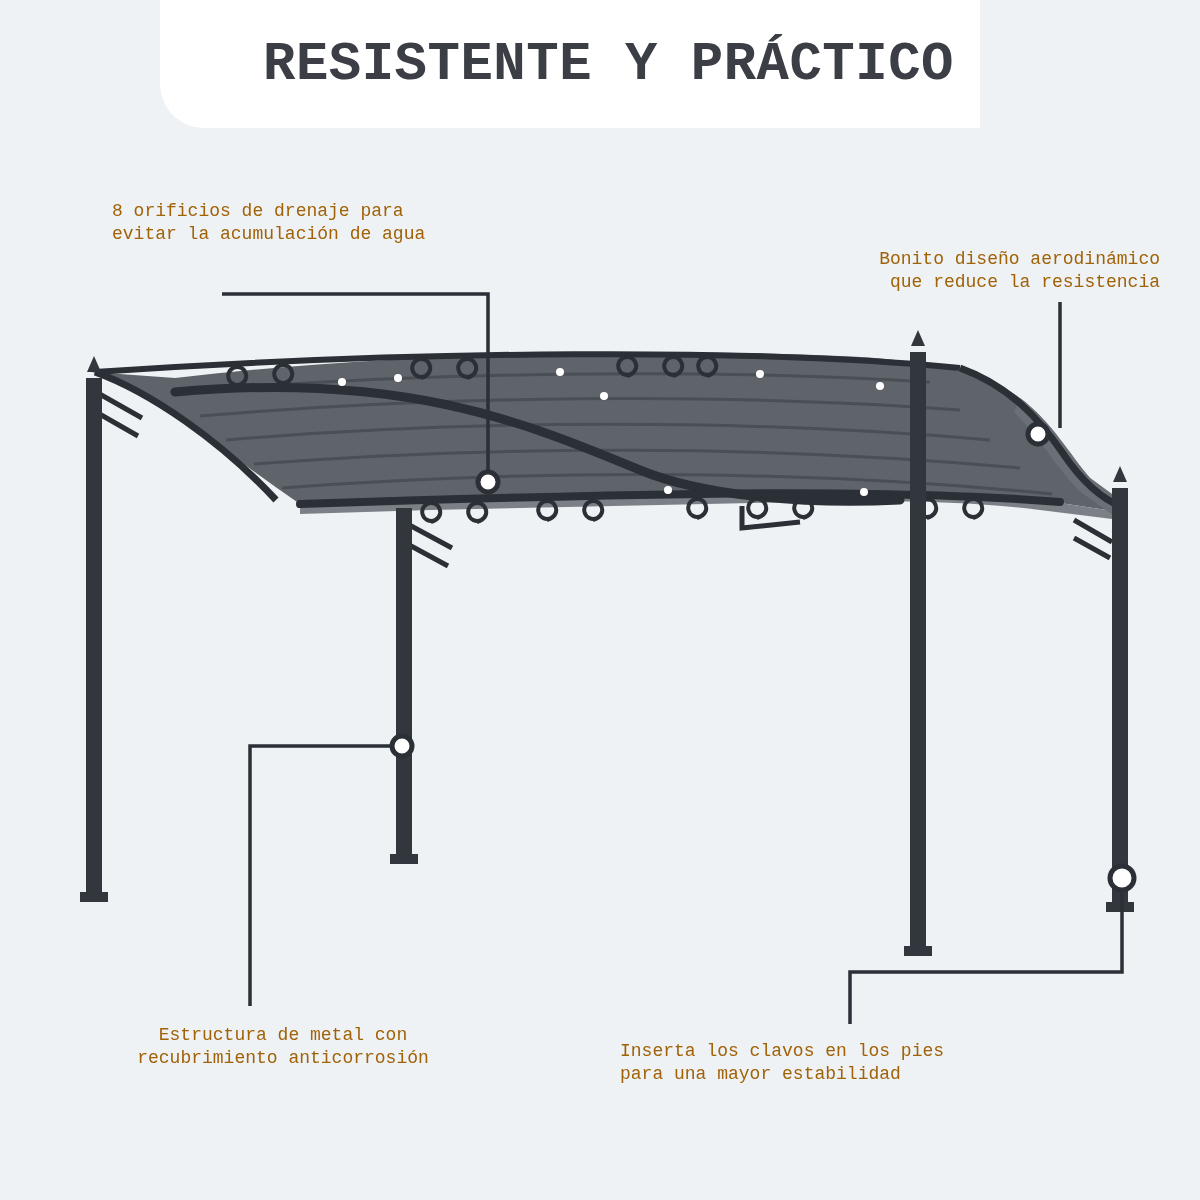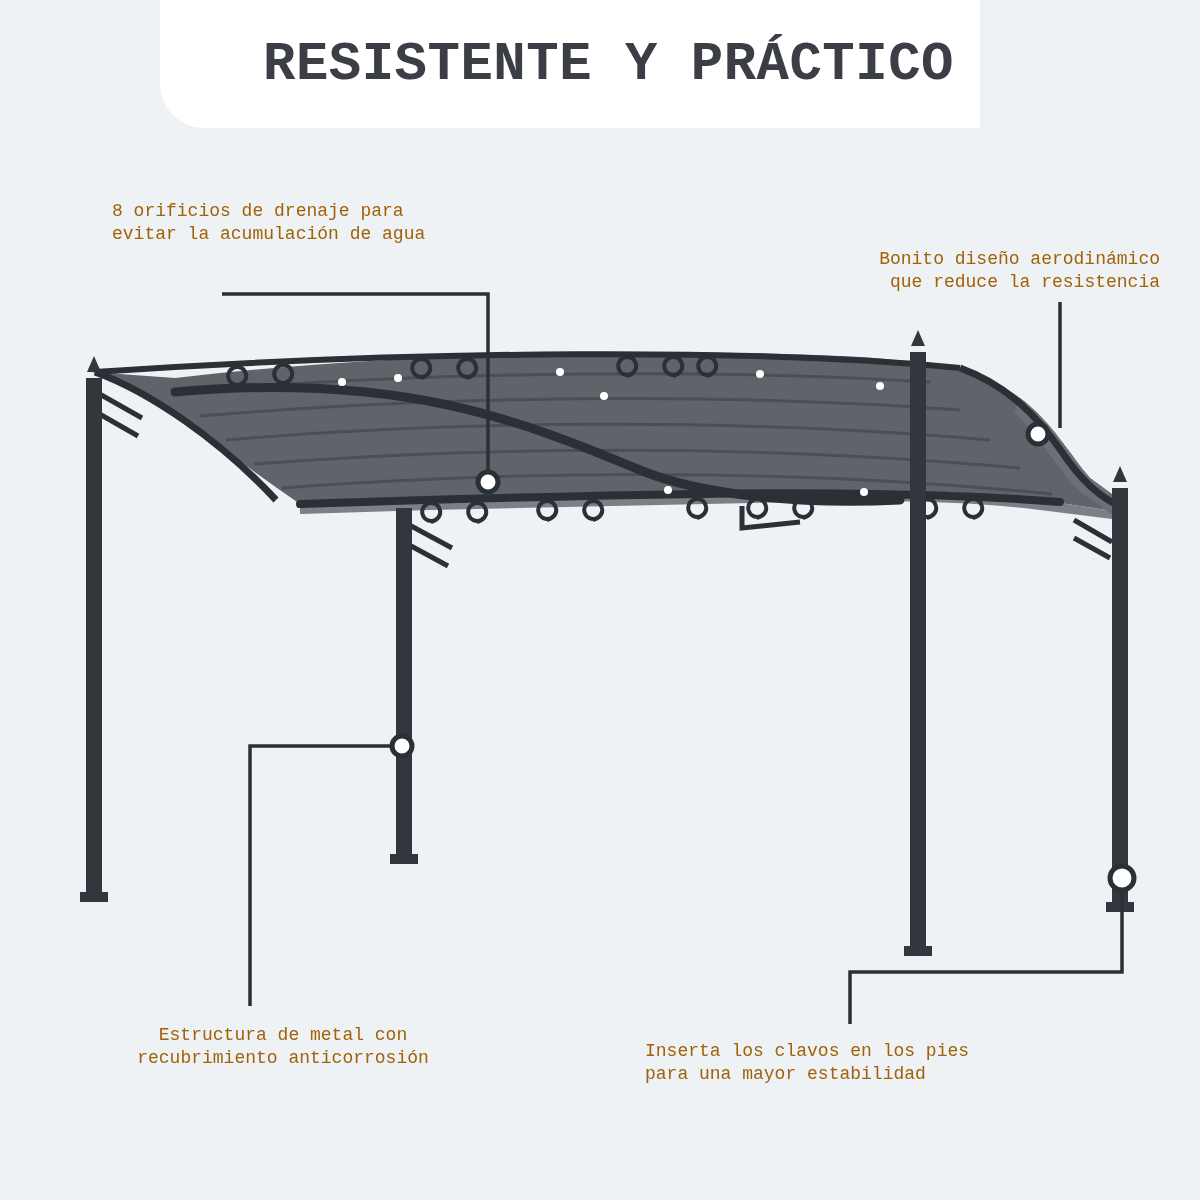--- a/index.html
+++ b/index.html
@@ -57,21 +57,21 @@
     font-size: 18px;
     line-height: 1.28;
     white-space: pre-line;
   }
   .callout.right-al { text-align: right; }
   .callout.left-al  { text-align: left; }
 
   #callout-drainage { left: 112px; top: 200px; width: 500px; text-align: left; }
   #callout-aero     { left: 660px; top: 240px; width: 500px; text-align: right; margin-top: 8px; }
   #callout-metal    { left: 48px;  top: 1024px; width: 470px; text-align: center; }
-  #callout-nails    { left: 620px; top: 1040px; width: 520px; text-align: left; margin-left: 25px; }
+  #callout-nails    { left: 620px; top: 1040px; width: 520px; text-align: left; }
 
   
   #art {
     position: absolute;
     left: 0;
     top: 0;
     width: 1200px;
     height: 1200px;
   }
 </style>

